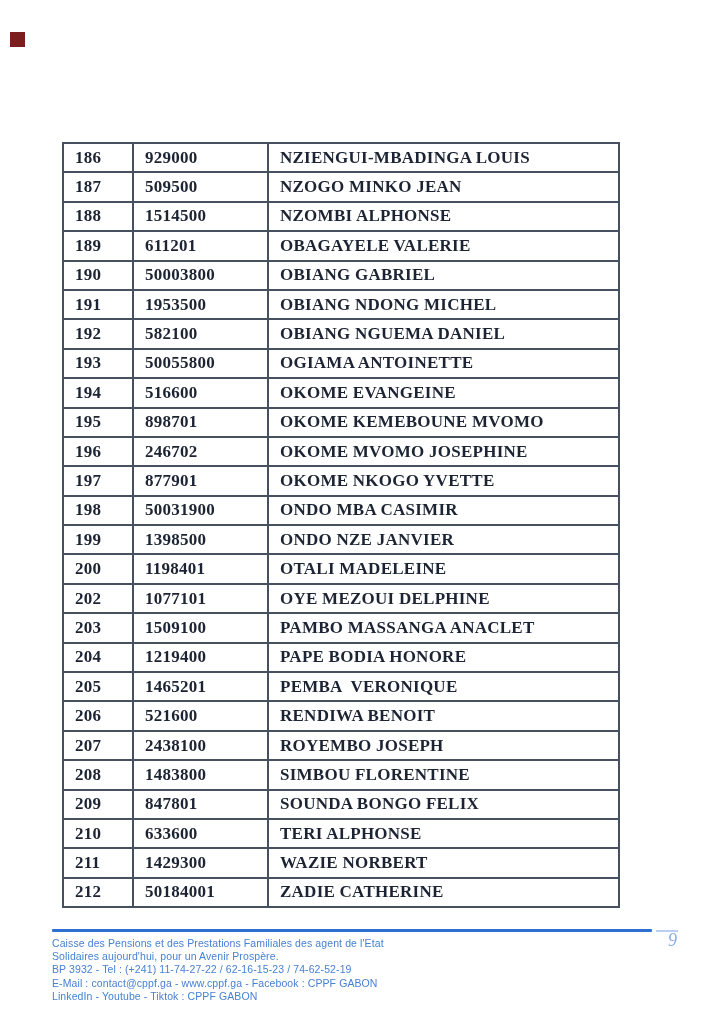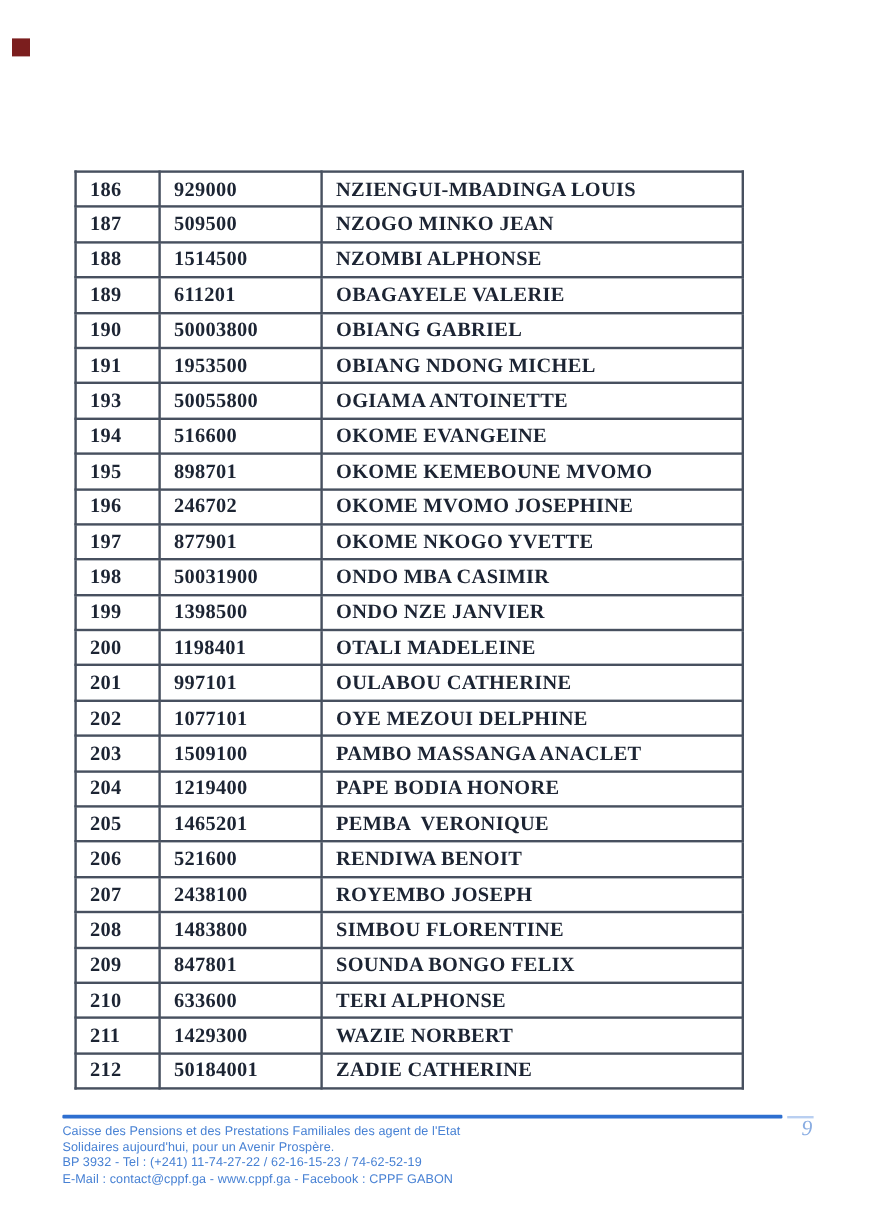--- a/index.html
+++ b/index.html
@@ -121,20 +121,25 @@
             <td>190</td>
             <td>50003800</td>
             <td>OBIANG GABRIEL</td>
           </tr>
           <tr>
             <td>191</td>
             <td>1953500</td>
             <td>OBIANG NDONG MICHEL</td>
           </tr>
           <tr>
+            <td>192</td>
+            <td>582100</td>
+            <td>OBIANG NGUEMA DANIEL</td>
+          </tr>
+          <tr>
             <td>193</td>
             <td>50055800</td>
             <td>OGIAMA ANTOINETTE</td>
           </tr>
           <tr>
             <td>194</td>
             <td>516600</td>
             <td>OKOME EVANGEINE</td>
           </tr>
           <tr>
@@ -159,25 +164,20 @@
           </tr>
           <tr>
             <td>199</td>
             <td>1398500</td>
             <td>ONDO NZE JANVIER</td>
           </tr>
           <tr>
             <td>200</td>
             <td>1198401</td>
             <td>OTALI MADELEINE</td>
-          </tr>
-          <tr>
-            <td>201</td>
-            <td>997101</td>
-            <td>OULABOU CATHERINE</td>
           </tr>
           <tr>
             <td>202</td>
             <td>1077101</td>
             <td>OYE MEZOUI DELPHINE</td>
           </tr>
           <tr>
             <td>203</td>
             <td>1509100</td>
             <td>PAMBO MASSANGA ANACLET</td>
@@ -232,17 +232,18 @@
   </div>
 
   <div class="footer">
     <div class="footer-rule"></div>
     <div class="footer-rule-tail"></div>
     <div class="footer-text">
       <div>Caisse des Pensions et des Prestations Familiales des agent de l'Etat</div>
       <div>Solidaires aujourd'hui, pour un Avenir Prospère.</div>
       <div>BP 3932 - Tel : (+241) 11-74-27-22 / 62-16-15-23 / 74-62-52-19</div>
       <div>E-Mail : contact@cppf.ga - www.cppf.ga - Facebook : CPPF GABON</div>
+      <div>LinkedIn - Youtube - Tiktok : CPPF GABON</div>
     </div>
     <div class="page-number">9</div>
   </div>
 
 </div>
 
 </body></html>

